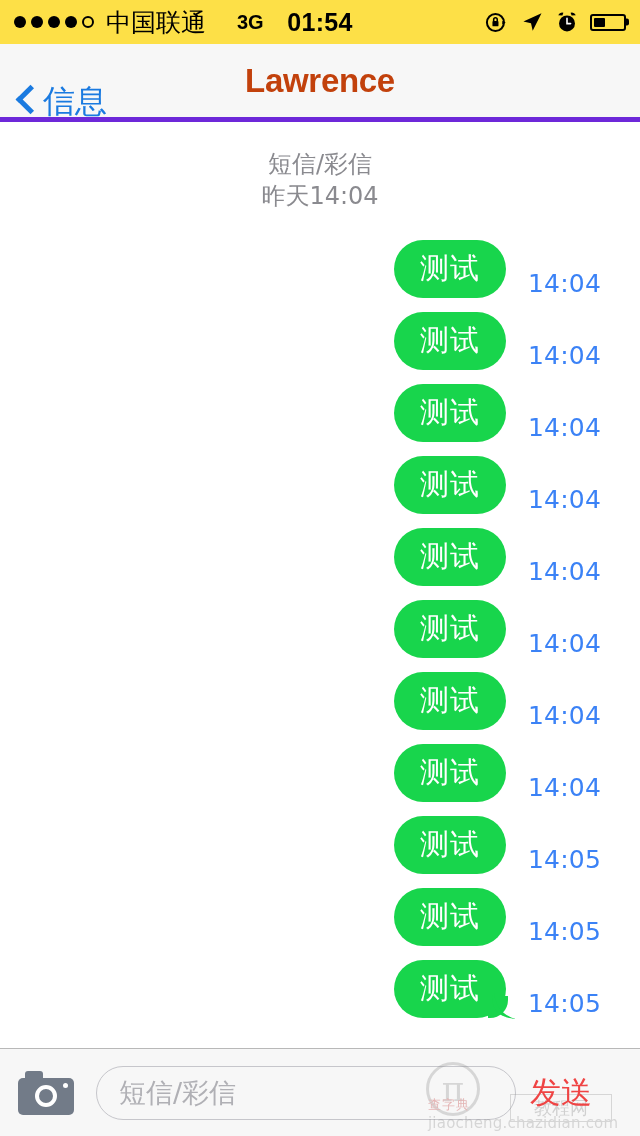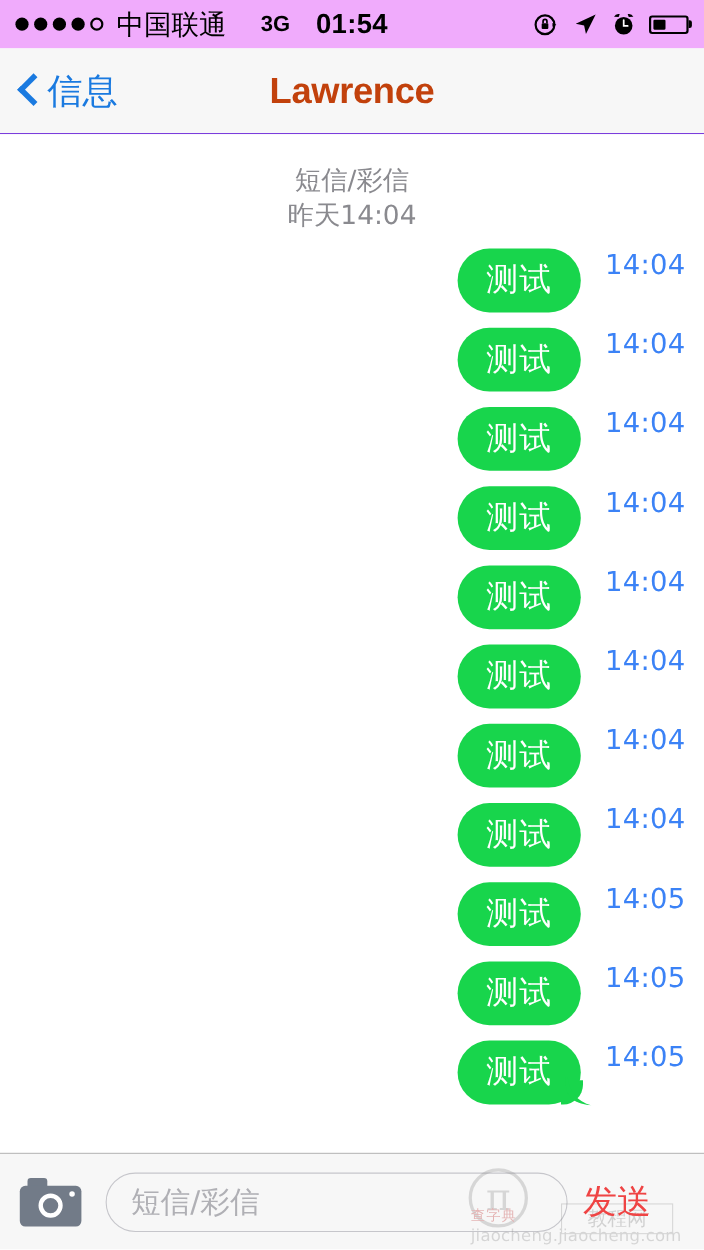--- a/index.html
+++ b/index.html
@@ -18,21 +18,21 @@
     background: #ffffff;
     display: flex;
     flex-direction: column;
   }
 
   
   .status-bar {
     position: relative;
     height: 44px;
     flex: 0 0 44px;
-    background: #f0abfc;
+    background: #fde047;
     display: flex;
     align-items: center;
     padding: 0 14px;
     font-size: 25px;
     color: #000;
   }
   .sb-left {
     display: flex;
     align-items: center;
     gap: 10px;
@@ -109,23 +109,23 @@
     background: #000;
     border-radius: 1px;
   }
 
   
   .nav-bar {
     position: relative;
     height: 78px;
     flex: 0 0 78px;
     background: #f7f7f7;
-    border-bottom: 1px solid #6d28d9;
-    display: flex;
-    align-items: center;
+    border-bottom: 5px solid #6d28d9;
+    display: flex;
+    align-items: flex-end;
     padding: 0 18px;
   }
   .nav-back {
     display: flex;
     align-items: center;
     gap: 7px;
     color: #1a7ae0;
     z-index: 2;
     cursor: pointer;
   }
@@ -185,22 +185,23 @@
     color: #8a8a8f;
     font-size: 24px;
     line-height: 32px;
     font-family: "DejaVu Sans", sans-serif;
     margin-bottom: 14px;
   }
   .date-header div { display: block; }
 
   .msg-row {
     display: flex;
-    align-items: flex-start;
+    align-items: flex-end;
     justify-content: flex-end;
+    padding-right: 22px;
     height: 72px;
   }
   .msg-time {
     order: 2;
     width: 90px;
     margin-left: 22px;
     color: #3b82f6;
     font-size: 25px;
     font-family: "DejaVu Sans", sans-serif;
     text-align: left;
@@ -478,17 +479,17 @@
       <span class="cam-lens"></span>
       <span class="cam-flash"></span>
     </div>
     <div class="msg-input">短信/彩信</div>
     <div class="send-button">发送</div>
 
     <div class="watermark">
       <span class="wm-pi">π</span>
       <span class="wm-cn">查字典</span>
       <span class="wm-box">教程网</span>
-      <span class="wm-url">jiaocheng.jiaocheng.com</span>
+      <span class="wm-url">jiaocheng.chazidian.com</span>
     </div>
   </div>
 
 </div>
 
 </body></html>

